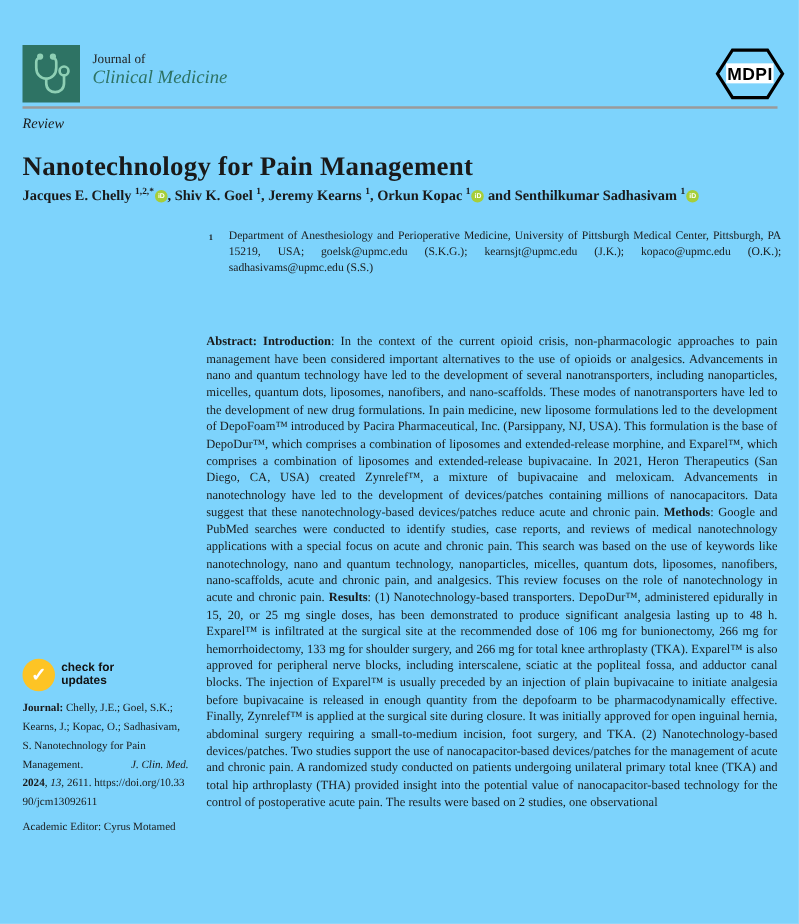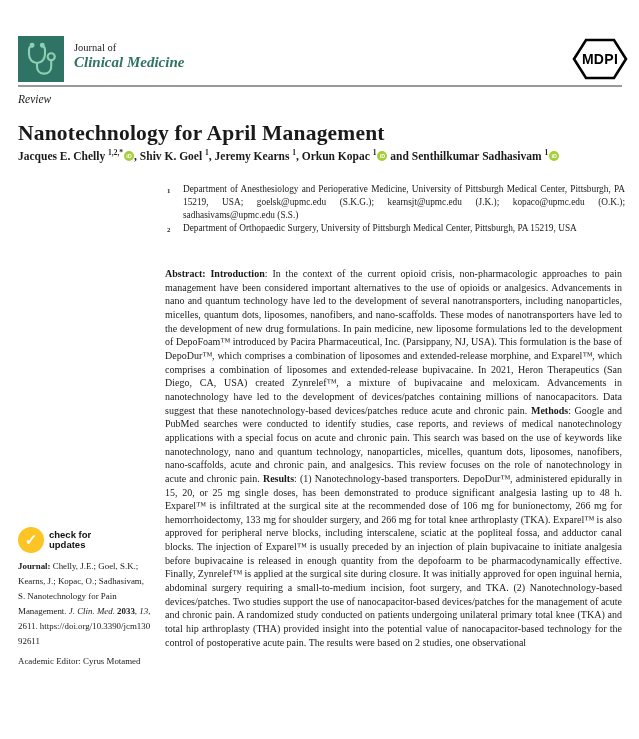--- a/index.html
+++ b/index.html
@@ -1,28 +1,28 @@
 <!DOCTYPE html>
 <html><head>
 <meta charset="utf-8">
 <style>
   * { box-sizing: border-box; }
   body { margin:0; background:#e8e8e8; }
   .page {
     position:relative; width:639px; height:739px; margin:0 auto;
-    background:#ffffff; font-family:"Liberation Serif", serif; color:#1a1a1a;
+    background:#7dd3fc; font-family:"Liberation Serif", serif; color:#1a1a1a;
     overflow:hidden;
   }
 
   
   .logo-box { position:absolute; left:18px; top:36px; width:46px; height:46px;
     background:#2e7364; display:flex; align-items:center; justify-content:center; }
   .journal-lines { position:absolute; left:74px; top:42px; }
   .j-prefix { font-size:10.5px; color:#222; }
-  .j-name { font-size:15px; font-style:italic; font-weight:bold; color:#2e7364; margin-top:1px; }
+  .j-name { font-size:15px; font-style:italic; font-weight:normal; color:#2e7364; margin-top:1px; }
   .mdpi-logo { position:absolute; left:572px; top:38px; width:56px; height:42px; }
   .mdpi-hex { position:absolute; left:0; top:0; }
   .mdpi-text { position:absolute; left:50%; top:50%; transform:translate(-50%,-52%);
     background:#fff; font-family:"Liberation Sans", sans-serif; font-weight:bold;
     font-size:14px; letter-spacing:0.3px; padding:0 1px; color:#000; }
   .divider { position:absolute; left:18px; top:85px; width:604px; height:2px; background:#9a9a9a; }
 
   
   .review-label { position:absolute; left:18px; top:93px; font-style:italic; font-size:11.5px; }
   .article-title { position:absolute; left:18px; top:107px; font-size:21.5px; font-weight:bold; letter-spacing:0.2px; }
@@ -40,21 +40,21 @@
   .aff-text { flex:1; text-align:justify; }
 
   
   .update-badge { position:absolute; left:18px; top:527px; display:flex; align-items:center; gap:5px; cursor:pointer; }
   .badge-circle { width:26px; height:26px; border-radius:50%; background:#fdc425; color:#fff;
     display:flex; align-items:center; justify-content:center; font-size:15px; font-weight:bold;
     font-family:"Liberation Sans", sans-serif; }
   .badge-text { font-family:"Liberation Sans", sans-serif; font-weight:bold;
     font-size:9.5px; line-height:10.5px; color:#111; }
   .cite-block { position:absolute; left:18px; top:559px; width:133px; font-size:8.9px; line-height:15px; margin:0; }
-  .cite-journal { font-style:italic; }
+  .cite-journal { font-style:italic;margin-left:36px; }
   .cite-vol { font-style:italic; }
   .doi { word-break:break-all; }
   .editor-line { position:absolute; left:18px; top:656px; width:142px; font-size:8.9px; margin:0; }
   .dates { position:absolute; left:18px; top:677px; font-size:8.9px; line-height:14.2px; }
   .dates .date-row { margin:0; }
 
   
   .abstract { position:absolute; left:165px; top:267px; width:457px; height:472px;
     font-size:10px; line-height:13.65px; text-align:justify; overflow:hidden; margin:0; }
   .abstract b { font-weight:bold; }
@@ -81,47 +81,43 @@
   </div>
   <div class="mdpi-logo">
     <svg class="mdpi-hex" width="56" height="42" viewBox="0 0 56 42">
       <polygon points="14,2 42,2 54,21 42,40 14,40 2,21" fill="none" stroke="#000" stroke-width="2.6"></polygon>
     </svg>
     <span class="mdpi-text">MDPI</span>
   </div>
   <div class="divider"></div>
 
   <div class="review-label">Review</div>
-  <h1 class="article-title">Nanotechnology for April Management</h1>
+  <h1 class="article-title">Nanotechnology for Pain Management</h1>
 
   <div class="authors">
     <span><span>Jacques E. Chelly</span> <sup>1,2,*</sup><span class="orcid">iD</span><span>, </span></span><span><span>Shiv K. Goel</span> <sup>1</sup><span>, </span></span><span><span>Jeremy Kearns</span> <sup>1</sup><span>, </span></span><span><span>Orkun Kopac</span> <sup>1</sup><span class="orcid">iD</span><span> and </span></span><span><span>Senthilkumar Sadhasivam</span> <sup>1</sup><span class="orcid">iD</span></span>
   </div>
 
   <div class="affiliations">
     <div class="aff-row">
       <span class="aff-marker">1</span>
       <span class="aff-text">Department of Anesthesiology and Perioperative Medicine, University of Pittsburgh Medical Center, Pittsburgh, PA 15219, USA; goelsk@upmc.edu (S.K.G.); kearnsjt@upmc.edu (J.K.); kopaco@upmc.edu (O.K.); sadhasivams@upmc.edu (S.S.)</span>
-    </div>
-    <div class="aff-row">
-      <span class="aff-marker">2</span>
-      <span class="aff-text">Department of Orthopaedic Surgery, University of Pittsburgh Medical Center, Pittsburgh, PA 15219, USA</span>
     </div>
   </div>
 
   <div class="update-badge">
     <span class="badge-circle">
         <span>✓</span>
       </span>
     <span class="badge-text">
       <div>check for</div>
       <div>updates</div>
     </span>
   </div>
 
-  <p class="cite-block"><b>Journal: </b><span>Chelly, J.E.; Goel, S.K.; Kearns, J.; Kopac, O.; Sadhasivam, S. Nanotechnology for Pain Management. </span><span class="cite-journal">J. Clin. Med. </span><b>2033</b><span>, </span><span class="cite-vol">13</span><span>, 2611. </span><span class="doi">https://doi.org/10.3390/jcm13092611</span></p>
+  <p class="cite-block"><b>Journal: </b><span>Chelly, J.E.; Goel, S.K.; Kearns, J.; Kopac, O.; Sadhasivam, S. Nanotechnology for Pain Management. </span><span class="cite-journal">J. Clin. Med. </span><b>2024</b><span>, </span><span class="cite-vol">13</span><span>, 2611. </span><span class="doi">https://doi.org/10.3390/jcm13092611</span></p>
 
   <p class="editor-line"><span>Academic Editor: </span><span>Cyrus Motamed</span></p>
 
 
   <p class="abstract"><b>Abstract: Introduction</b><span>: In the context of the current opioid crisis, non-pharmacologic approaches to pain management have been considered important alternatives to the use of opioids or analgesics. Advancements in nano and quantum technology have led to the development of several nanotransporters, including nanoparticles, micelles, quantum dots, liposomes, nanofibers, and nano-scaffolds. These modes of nanotransporters have led to the development of new drug formulations. In pain medicine, new liposome formulations led to the development of DepoFoam™ introduced by Pacira Pharmaceutical, Inc. (Parsippany, NJ, USA). This formulation is the base of DepoDur™, which comprises a combination of liposomes and extended-release morphine, and Exparel™, which comprises a combination of liposomes and extended-release bupivacaine. In 2021, Heron Therapeutics (San Diego, CA, USA) created Zynrelef™, a mixture of bupivacaine and meloxicam. Advancements in nanotechnology have led to the development of devices/patches containing millions of nanocapacitors. Data suggest that these nanotechnology-based devices/patches reduce acute and chronic pain. </span><b>Methods</b><span>: Google and PubMed searches were conducted to identify studies, case reports, and reviews of medical nanotechnology applications with a special focus on acute and chronic pain. This search was based on the use of keywords like nanotechnology, nano and quantum technology, nanoparticles, micelles, quantum dots, liposomes, nanofibers, nano-scaffolds, acute and chronic pain, and analgesics. This review focuses on the role of nanotechnology in acute and chronic pain. </span><b>Results</b><span>: (1) Nanotechnology-based transporters. DepoDur™, administered epidurally in 15, 20, or 25 mg single doses, has been demonstrated to produce significant analgesia lasting up to 48 h. Exparel™ is infiltrated at the surgical site at the recommended dose of 106 mg for bunionectomy, 266 mg for hemorrhoidectomy, 133 mg for shoulder surgery, and 266 mg for total knee arthroplasty (TKA). Exparel™ is also approved for peripheral nerve blocks, including interscalene, sciatic at the popliteal fossa, and adductor canal blocks. The injection of Exparel™ is usually preceded by an injection of plain bupivacaine to initiate analgesia before bupivacaine is released in enough quantity from the depofoarm to be pharmacodynamically effective. Finally, Zynrelef™ is applied at the surgical site during closure. It was initially approved for open inguinal hernia, abdominal surgery requiring a small-to-medium incision, foot surgery, and TKA. (2) Nanotechnology-based devices/patches. Two studies support the use of nanocapacitor-based devices/patches for the management of acute and chronic pain. A randomized study conducted on patients undergoing unilateral primary total knee (TKA) and total hip arthroplasty (THA) provided insight into the potential value of nanocapacitor-based technology for the control of postoperative acute pain. The results were based on 2 studies, one observational</span></p>
 
 </div>
 
 </body></html>

